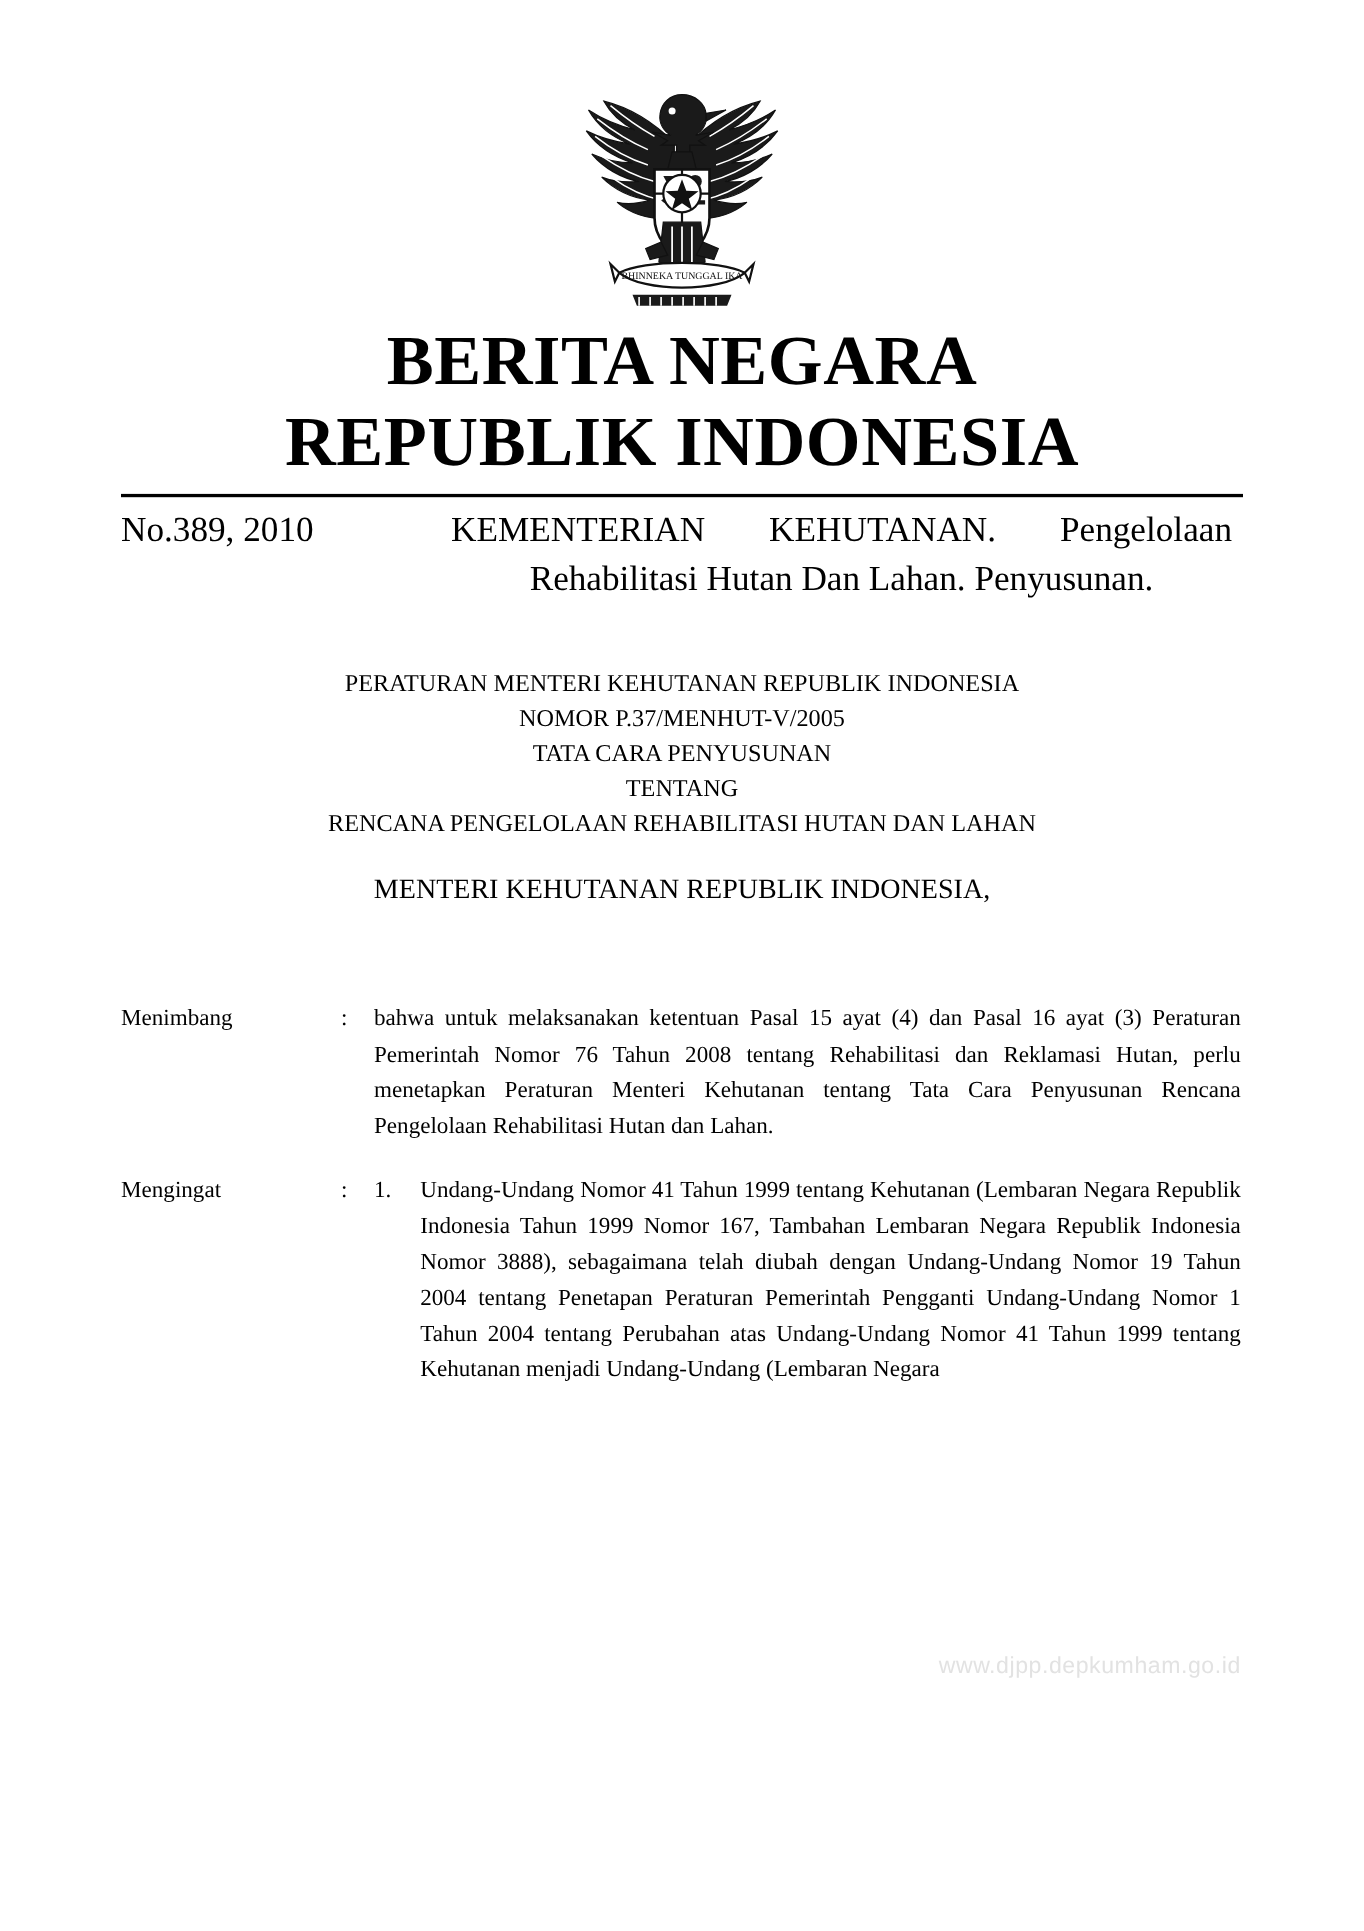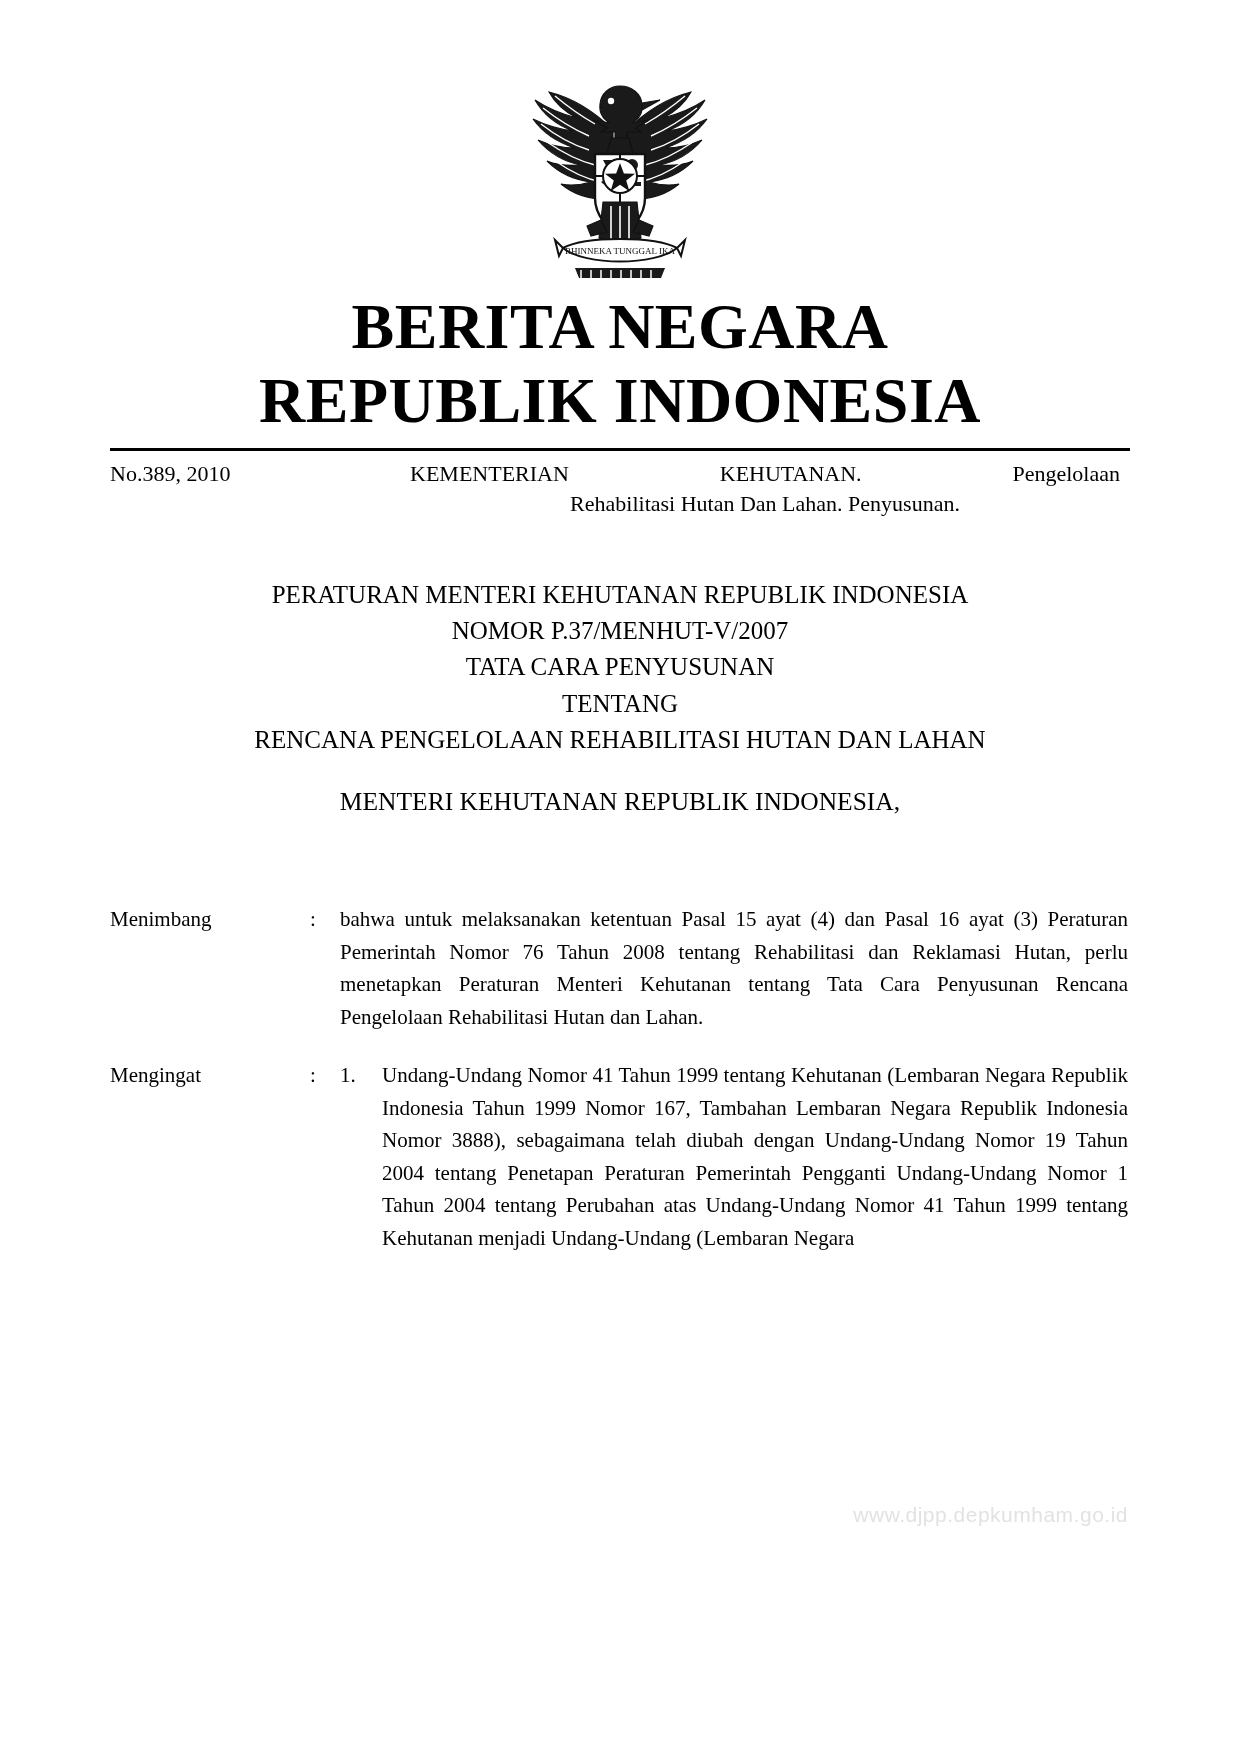--- a/index.html
+++ b/index.html
@@ -46,21 +46,21 @@
   .masthead-rule {
     border: none;
     border-top: 3px solid #000;
     margin: 10px 0 8px 0;
   }
 
   
   .issue-row {
     display: flex;
     align-items: flex-start;
-    font-size: 22px;
+    font-size: 32px;
     line-height: 1.35;
   }
   .issue-no {
     width: 300px;
     flex: 0 0 300px;
     white-space: nowrap;
   }
   .issue-desc {
     flex: 1;
     text-align: justify;
@@ -73,21 +73,21 @@
   }
   .issue-desc .ln1 {
     display: block;
     text-align: justify;
     text-align-last: justify;
   }
 
   
   .title-block {
     text-align: center;
-    font-size: 25px;
+    font-size: 22px;
     line-height: 1.45;
     margin-top: 58px;
   }
   .title-block div {
     white-space: nowrap;
   }
   .title-gap {
     height: 26px;
   }
   .subtitle-block {
@@ -222,21 +222,21 @@
   <div class="issue-row">
     <div class="issue-no">No.389, 2010</div>
     <div class="issue-desc">
       <span class="ln1">KEMENTERIAN KEHUTANAN. Pengelolaan</span>
       <span class="ln2">Rehabilitasi Hutan Dan Lahan. Penyusunan.</span>
     </div>
   </div>
 
   <div class="title-block">
     <div>PERATURAN MENTERI KEHUTANAN REPUBLIK INDONESIA</div>
-    <div>NOMOR P.37/MENHUT-V/2007</div>
+    <div>NOMOR P.37/MENHUT-V/2005</div>
     <div>TATA CARA PENYUSUNAN</div>
     <div>TENTANG</div>
     <div>RENCANA PENGELOLAAN REHABILITASI HUTAN DAN LAHAN</div>
   </div>
 
   <div class="title-gap"></div>
 
   <div class="subtitle-block">
     <div>MENTERI KEHUTANAN REPUBLIK INDONESIA,</div>
   </div>

